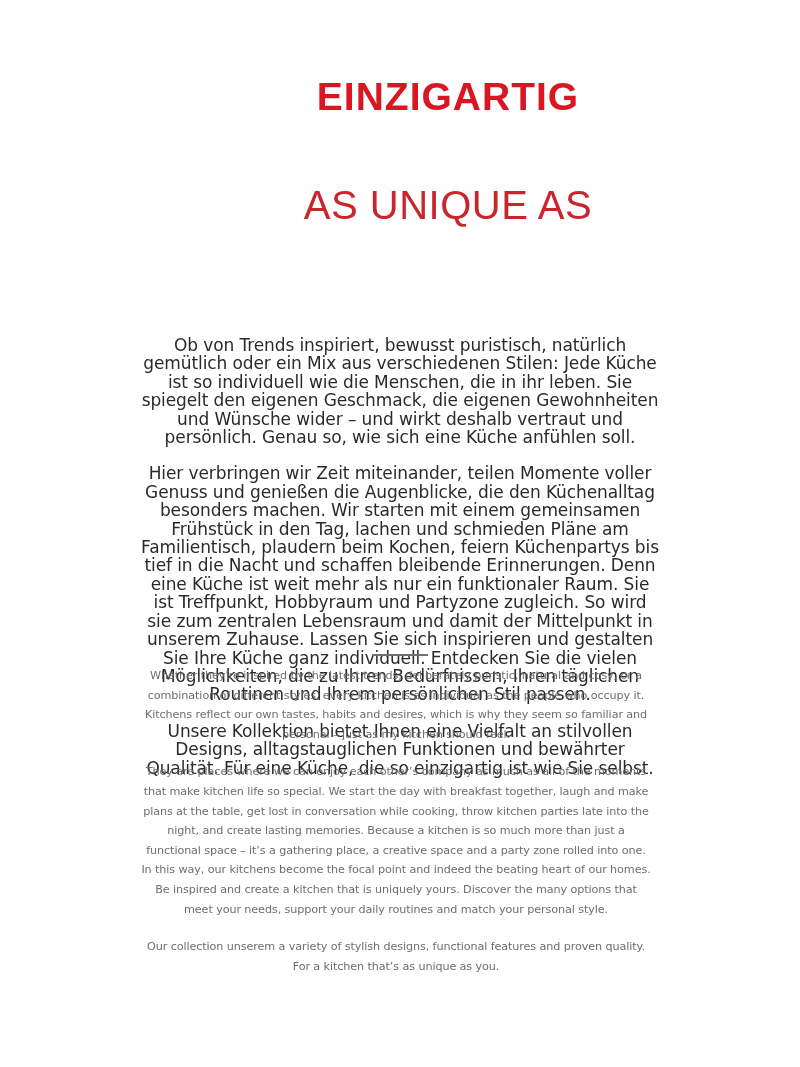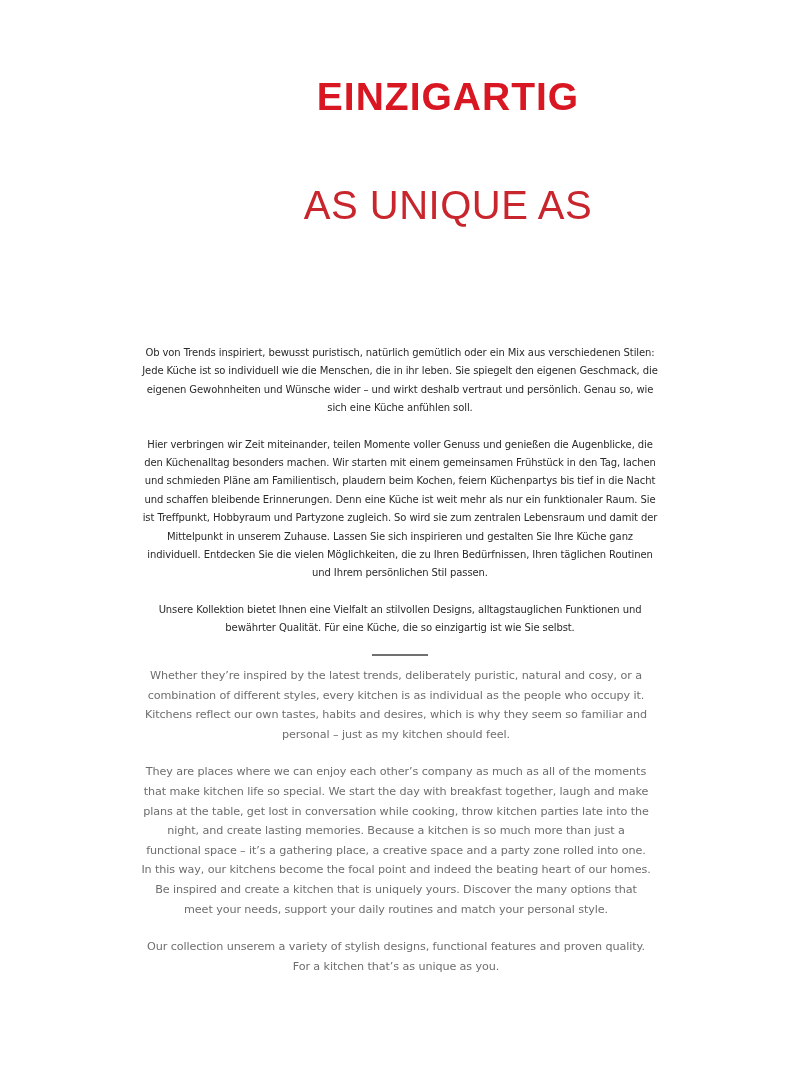--- a/index.html
+++ b/index.html
@@ -49,22 +49,22 @@
       display: block;
     }
     .body-block {
       position: absolute;
       left: 140px;
       width: 520px;
       text-align: center;
       font-family: "DejaVu Sans", sans-serif;
     }
     .de {
-      top: 344px;
-      font-size: 10px;
+      top: 336px;
+      font-size: 17px;
       line-height: 18.4px;
       color: #2a2a2a;
       letter-spacing: -0.1px;
     }
     .de p {
       margin: 0 0 18px 0;
     }
     .en {
       top: 666px;
       font-size: 11.2px;

